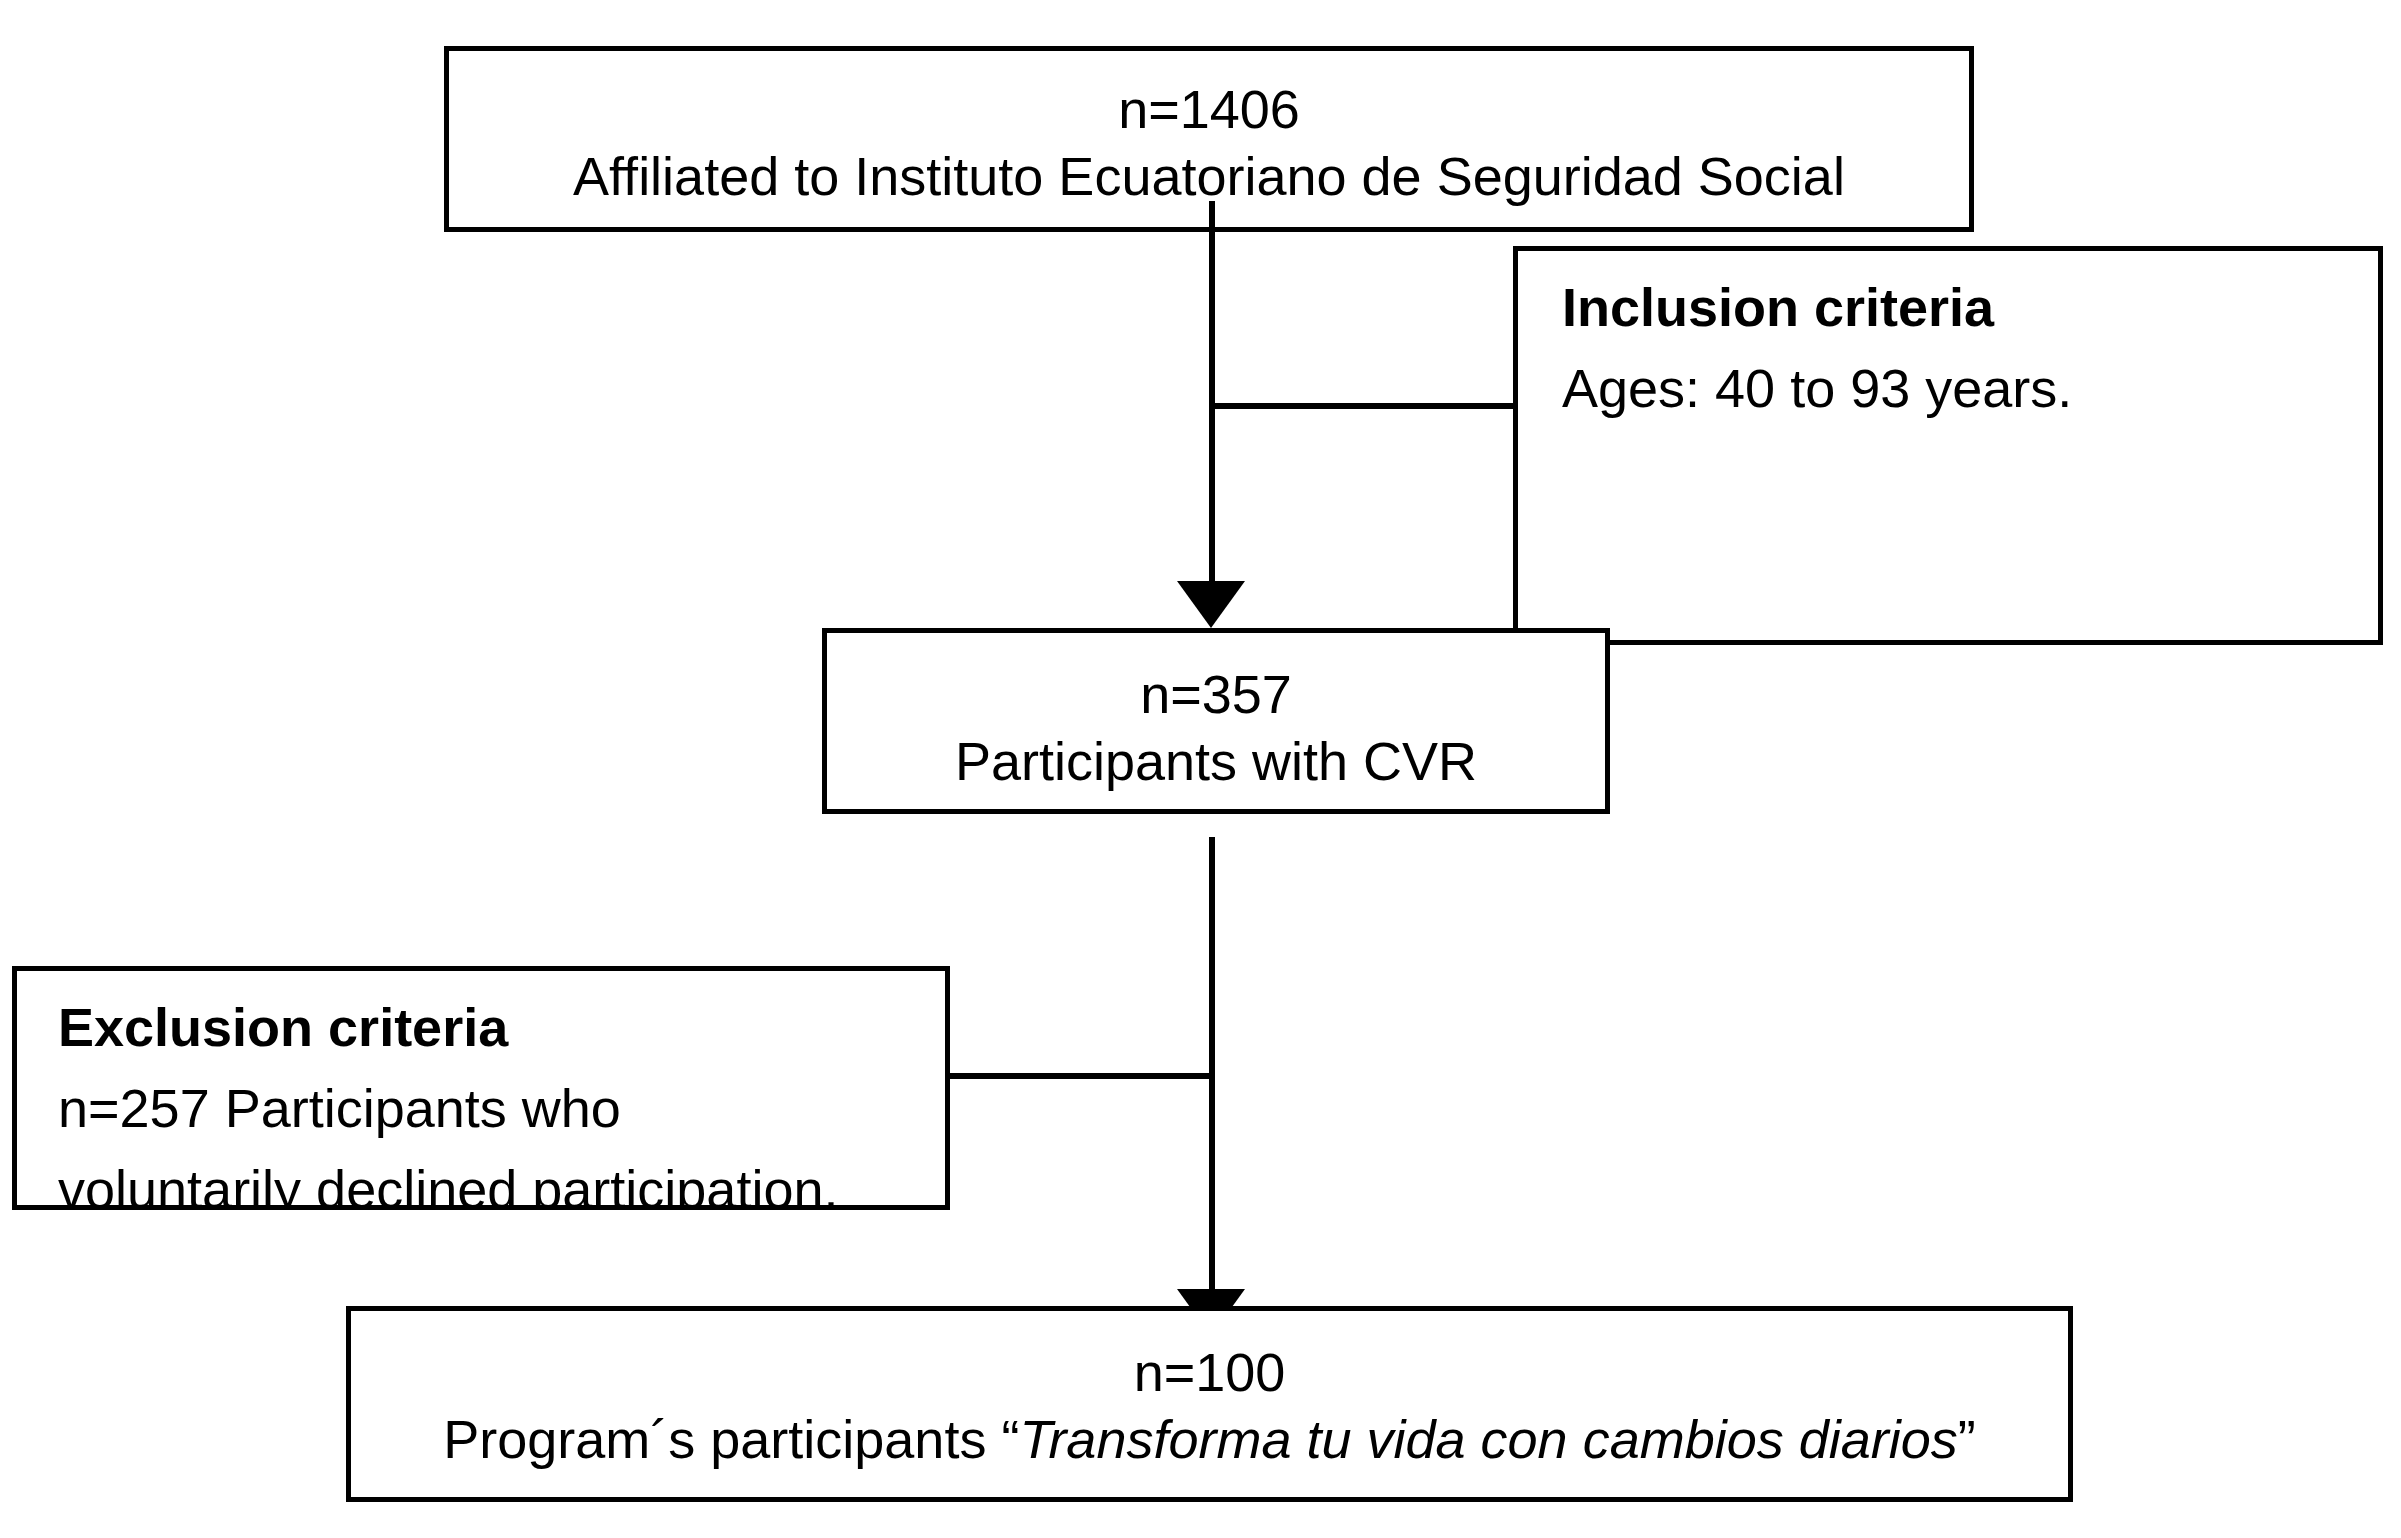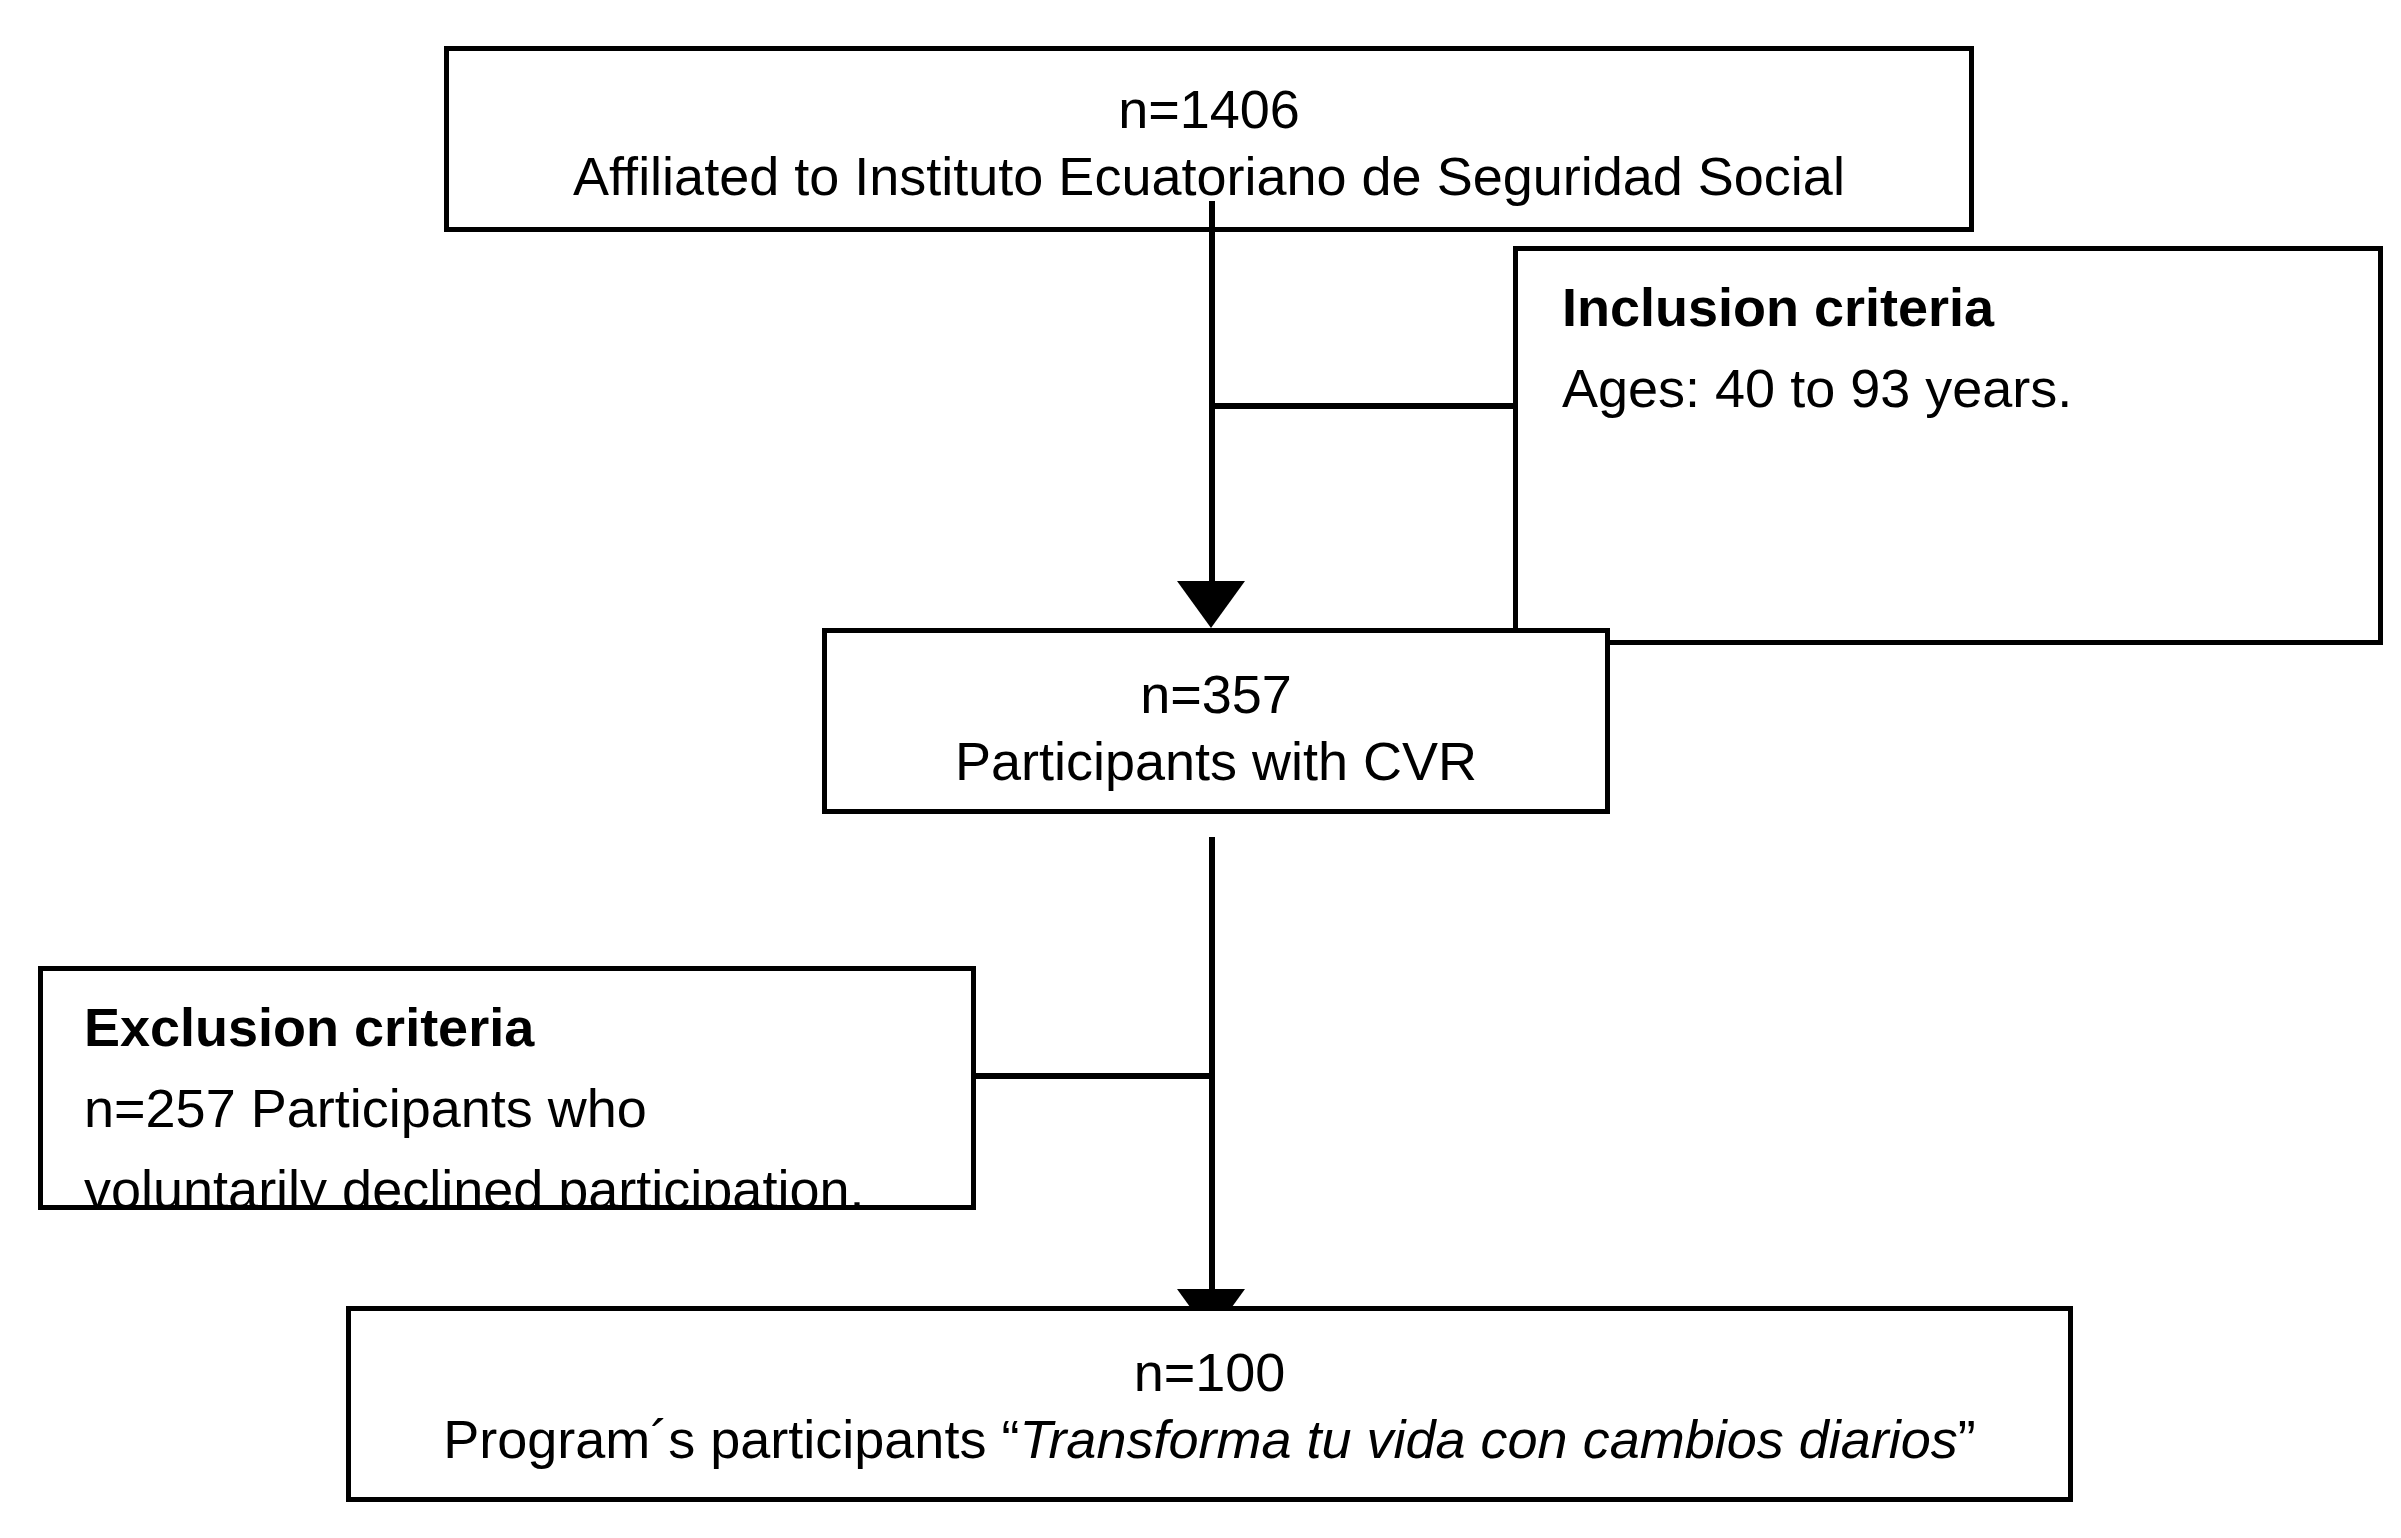--- a/index.html
+++ b/index.html
@@ -27,21 +27,21 @@
     position:absolute;width:0;height:0;
     border-left:34px solid transparent;
     border-right:34px solid transparent;
     border-top:47px solid #000000;
   }
   .italic{font-style:italic;}
   
   #box-source{left:444px;top:17.5px;width:1530px;height:186px;padding-top:25px;margin-top:28px;}
   #box-inclusion{left:1513px;top:246px;width:870px;height:399px;padding:15.6px 19px 0 44px;}
   #box-cvr{left:822px;top:628px;width:788px;height:186px;padding-top:28px;}
-  #box-exclusion{left:12px;top:966px;width:938px;height:244px;padding:15.6px 12.5px 0 41px;overflow:hidden;margin-left:26px;}
+  #box-exclusion{left:12px;top:966px;width:938px;height:244px;padding:15.6px 12.5px 0 41px;overflow:hidden;}
   #box-program{left:346px;top:1306px;width:1727px;height:196px;padding-top:28px;}
   
   #vline-top{left:1209px;top:201px;width:5.6px;height:381px;}
   #hline-inclusion{left:1212px;top:403px;width:304px;height:5.6px;}
   #vline-bottom{left:1209px;top:837px;width:5.6px;height:454px;}
   #hline-exclusion{left:950px;top:1073px;width:263px;height:5.6px;}
   #arrow-to-cvr{left:1177px;top:581px;}
   #arrow-to-program{left:1177px;top:1289px;}
 </style>
 </head>

